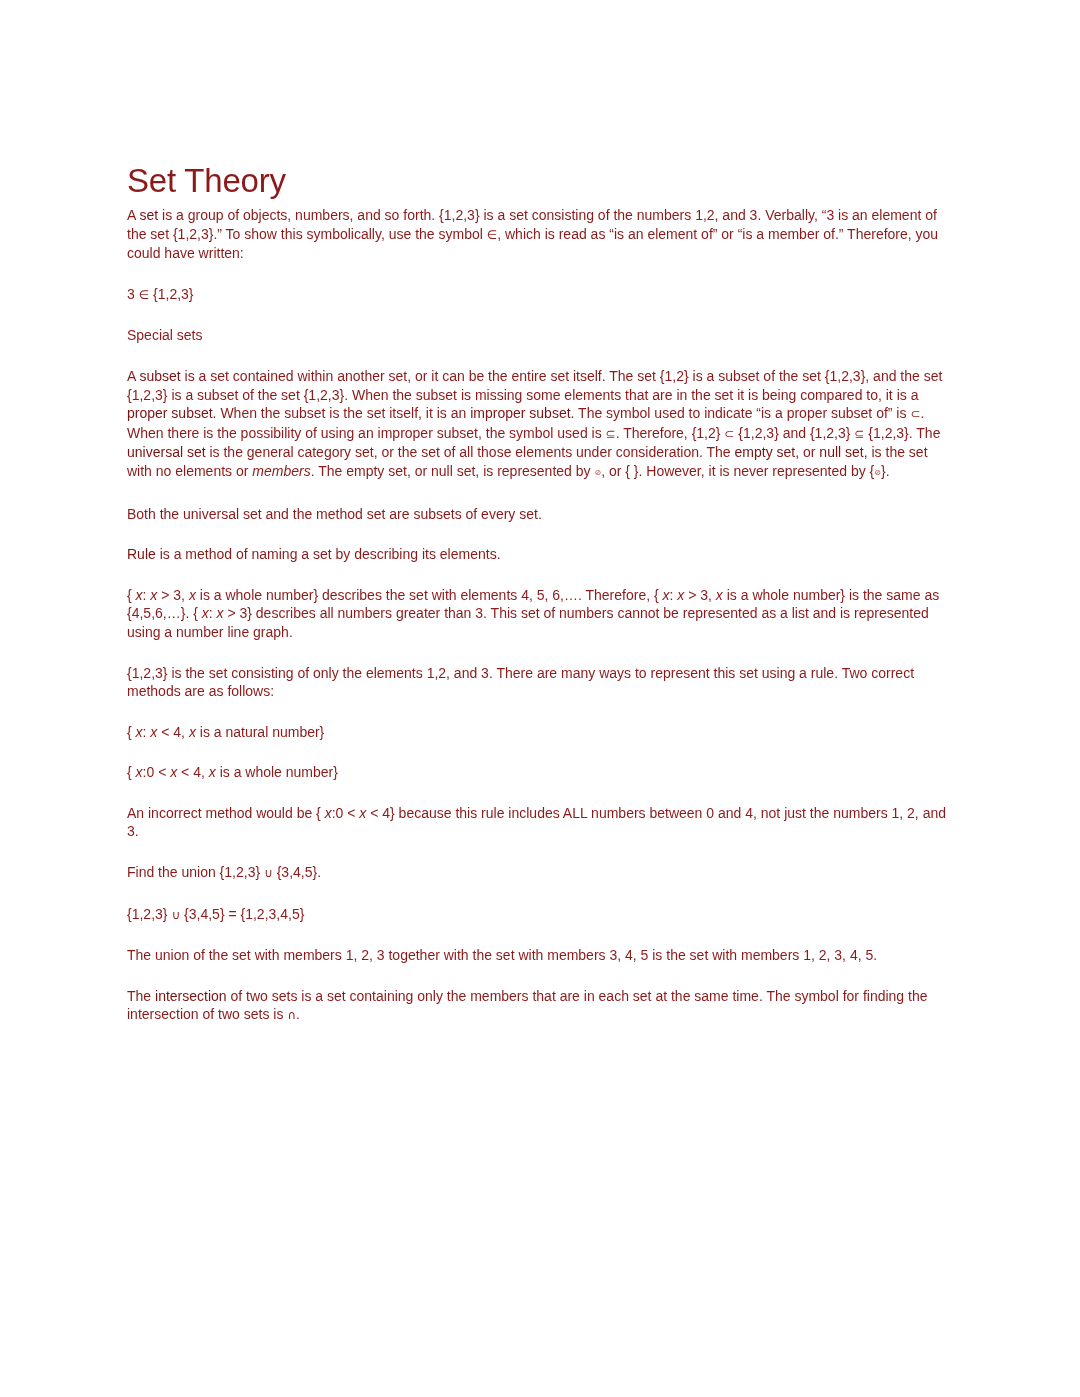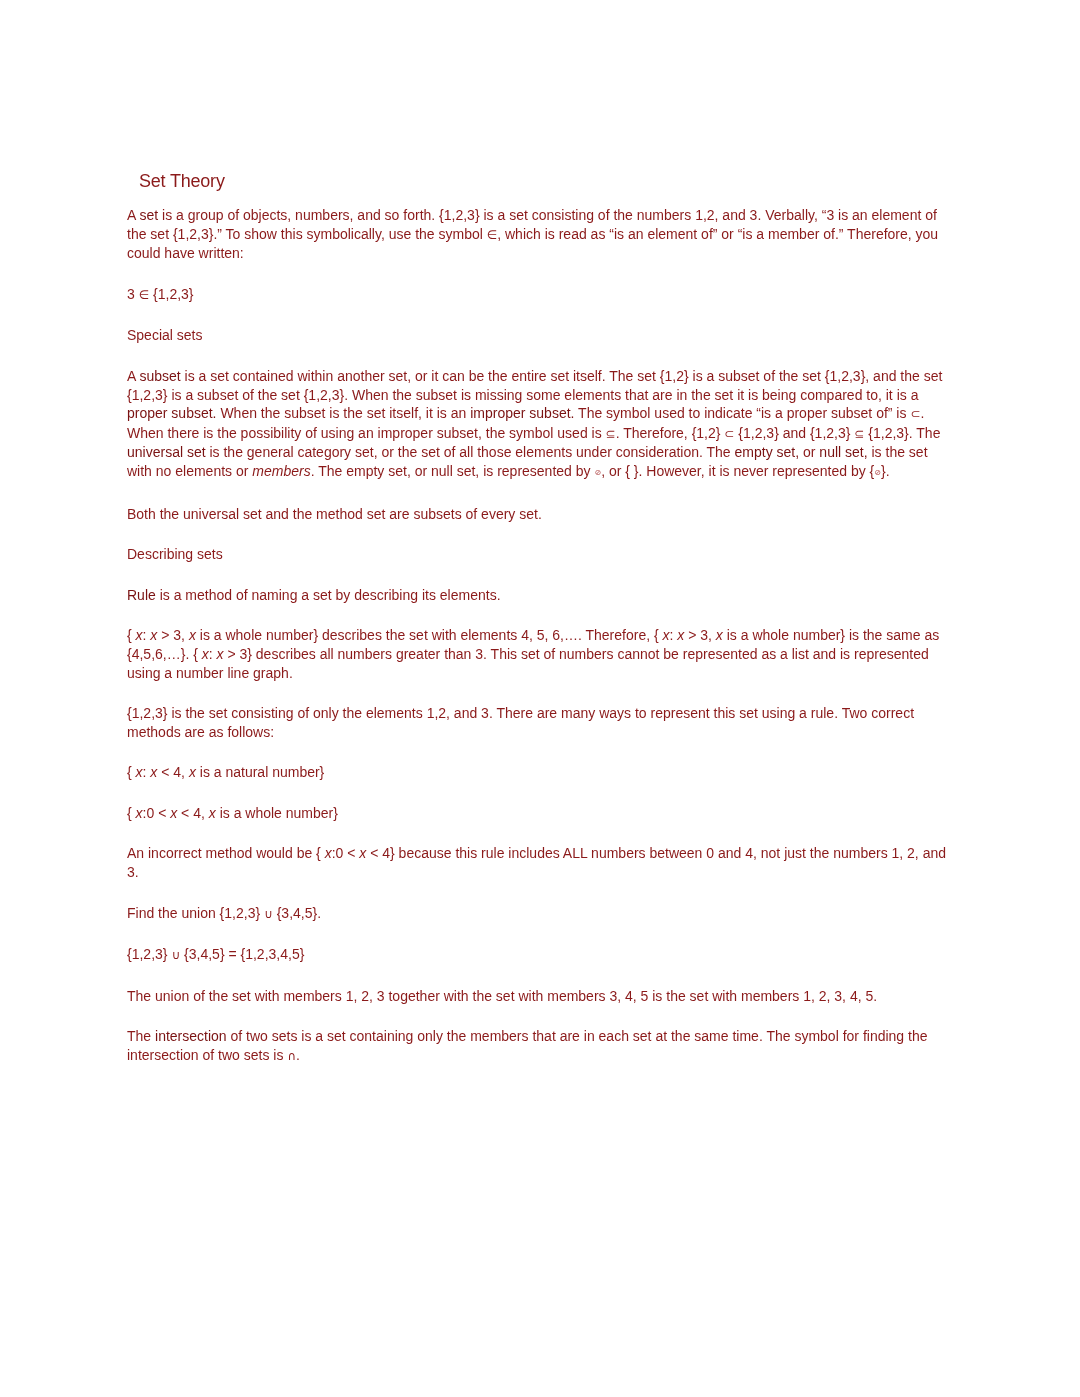--- a/index.html
+++ b/index.html
@@ -17,24 +17,24 @@
       position: absolute;
       left: 127px;
       top: 166px;
       width: 828px;
       color: #8b1a1a;
       font-family: "Liberation Sans", sans-serif;
       font-size: 14px;
       line-height: 18.6px;
     }
     .title {
-      font-size: 18px;
+      font-size: 33px;
       line-height: 30px;
       font-weight: normal;
-      margin: 0 0 10px 12px;
+      margin: 0 0 10px 0;
       color: #8b1a1a;
       letter-spacing: -0.2px;
     }
     .para {
       margin: 0;
     }
     .gap { margin-top: 22px; }
     b { font-weight: normal; color: #7a1212; }
     i { font-style: italic; }
     .sym { font-family: "DejaVu Sans", sans-serif; font-size: 12px; }
@@ -50,21 +50,20 @@
   <p class="para"><span>A </span><b>set</b><span> is a group of objects, numbers, and so forth. {1,2,3} is a set consisting of the numbers 1,2, and 3. Verbally, “3 is an element of the set {1,2,3}.” To show this symbolically, use the symbol </span><span class="sym">∈</span><span>, which is read as “is an element of” or “is a member of.” Therefore, you could have written:</span></p>
 
   <p class="para gap"><span>3 </span><span class="sym">∈</span><span> {1,2,3}</span></p>
 
   <p class="para gap">Special sets</p>
 
   <p class="para gap"><span>A </span><b>subset</b><span> is a set contained within another set, or it can be the entire set itself. The set {1,2} is a subset of the set {1,2,3}, and the set {1,2,3} is a subset of the set {1,2,3}. When the subset is missing some elements that are in the set it is being compared to, it is a </span><b>proper subset.</b><span> When the subset is the set itself, it is an </span><b>improper subset.</b><span> The symbol used to indicate “is a proper subset of” is </span><span class="sym">⊂</span><span>. When there is the possibility of using an improper subset, the symbol used is </span><span class="sym">⊆</span><span>. Therefore, {1,2} </span><span class="sym">⊂</span><span> {1,2,3} and {1,2,3} </span><span class="sym">⊆</span><span> {1,2,3}. The </span><b>universal set</b><span> is the general category set, or the set of all those elements under consideration. The </span><b>empty set,</b><span> or </span><b>null set,</b><span> is the set with no elements or </span><i>members</i><span>. The empty set, or null set, is represented by </span><span class="tiny">⊘</span><span>, or { }. However, it is never represented by {</span><span class="tiny">⊘</span><span>}.</span></p>
 
   <p class="para gap">Both the universal set and the method set are subsets of every set.</p>
 
-  <p class="para gap">Describing sets</p>
 
   <p class="para gap"><b>Rule</b><span> is a method of naming a set by describing its elements.</span></p>
 
   <p class="para gap"><span>{ </span><i>x</i><span>: </span><i>x</i><span> &gt; 3, </span><i>x</i><span> is a whole number} describes the set with elements 4, 5, 6,…. Therefore, { </span><i>x</i><span>: </span><i>x</i><span> &gt; 3, </span><i>x</i><span> is a whole number} is the same as {4,5,6,…}. { </span><i>x</i><span>: </span><i>x</i><span> &gt; 3} describes all numbers greater than 3. This set of numbers cannot be represented as a list and is represented using a number line graph.</span></p>
 
 
   <p class="para gap">{1,2,3} is the set consisting of only the elements 1,2, and 3. There are many ways to represent this set using a rule. Two correct methods are as follows:</p>
 
   <p class="para gap"><span>{ </span><i>x</i><span>: </span><i>x</i><span> &lt; 4, </span><i>x</i><span> is a natural number}</span></p>
 

